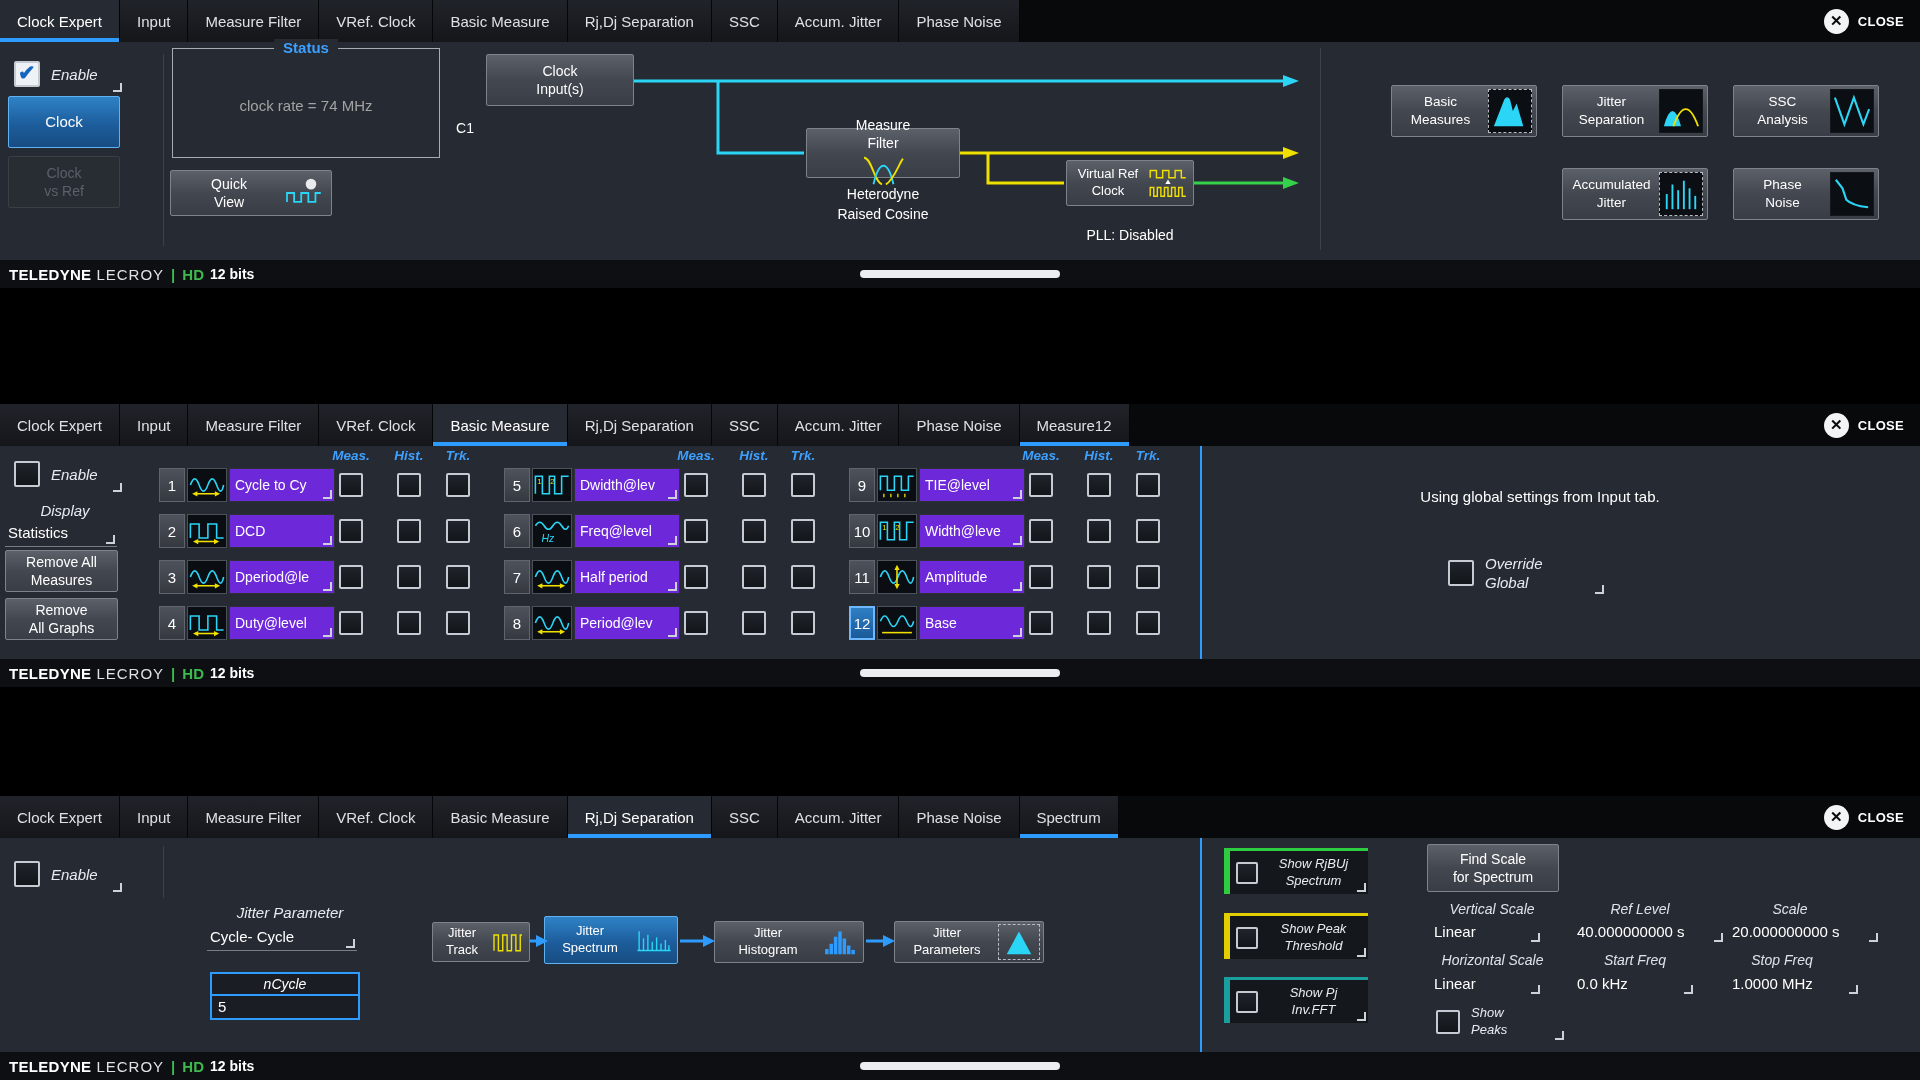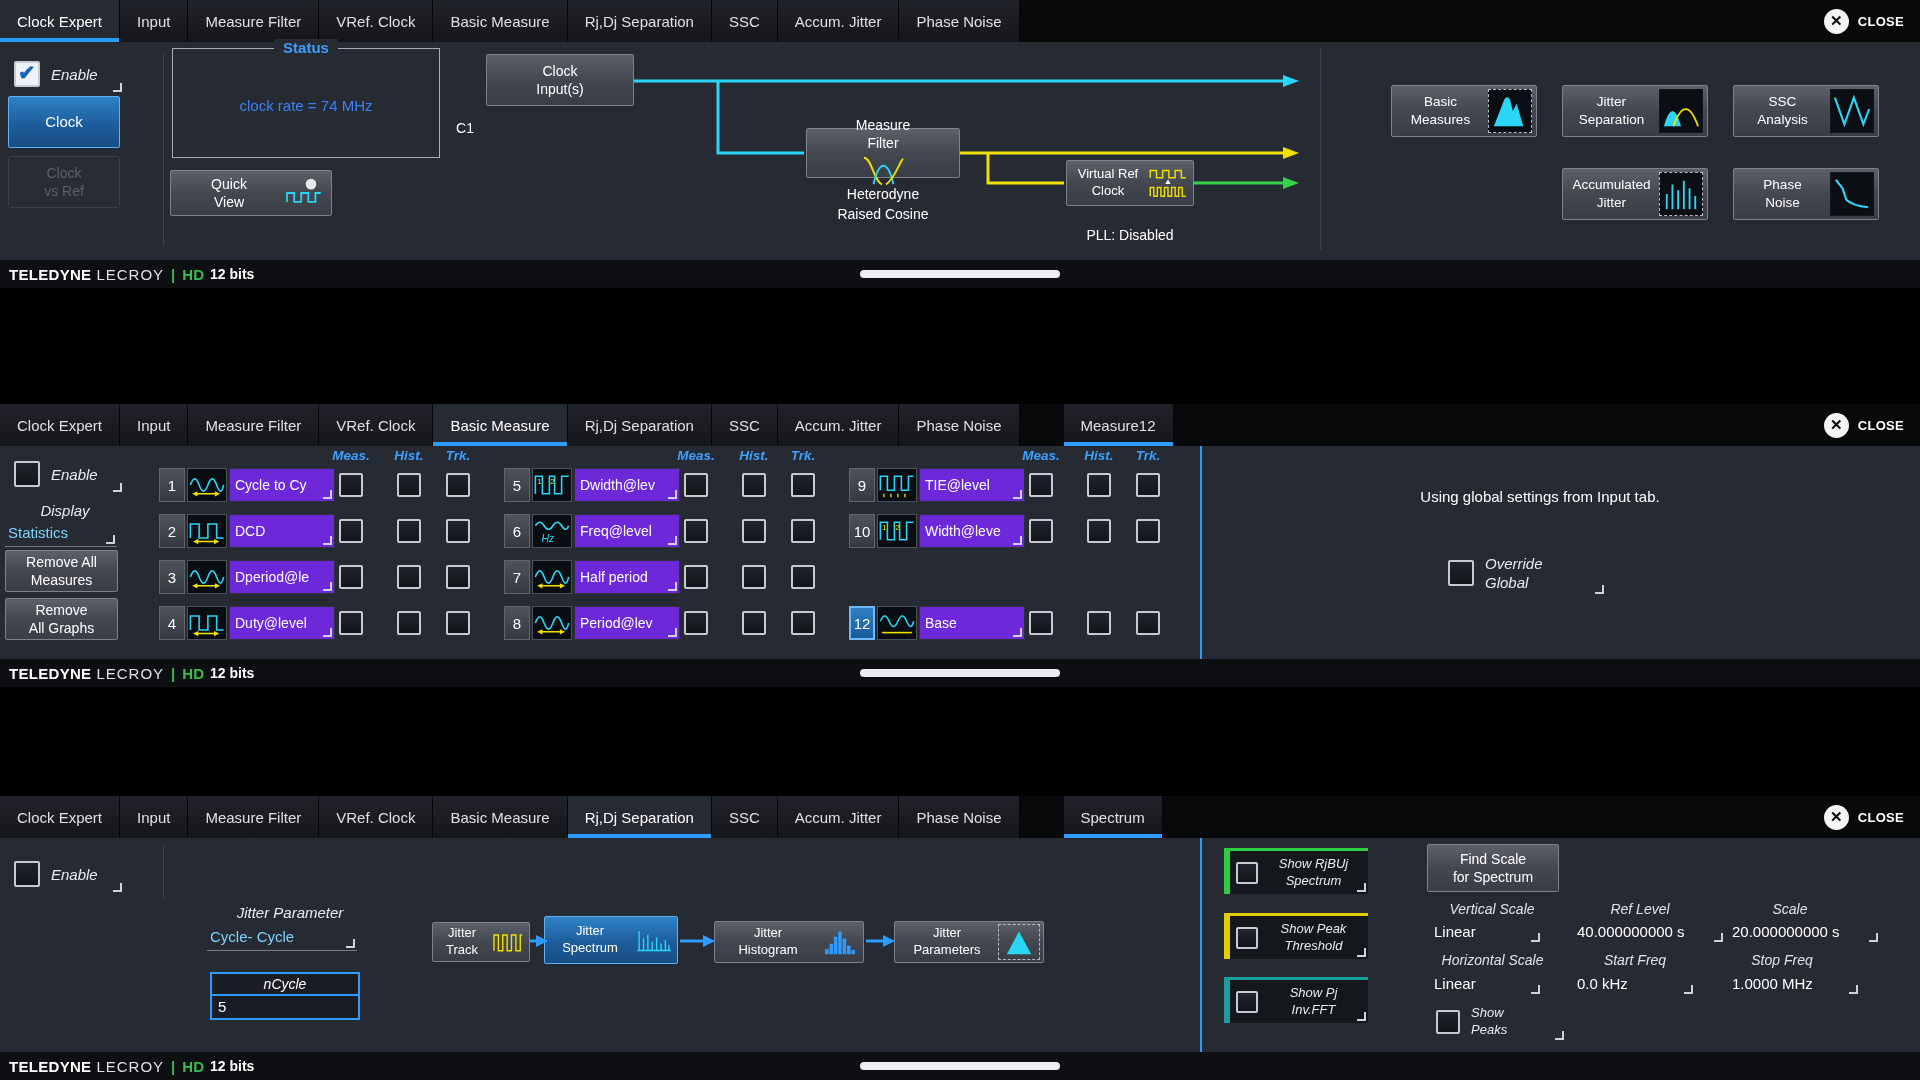--- a/index.html
+++ b/index.html
@@ -12,21 +12,21 @@
   #panel2 { top:404px; height:283px; }
   #panel3 { top:796px; height:284px; }
 
   .tabbar { position:absolute; top:0; left:0; right:0; height:42px; background:#08090b; display:flex; }
   .tabs { display:flex; height:100%; }
   .tab { display:flex; align-items:center; padding:0 17px; font-size:15px; color:#dde0e6;
          background:linear-gradient(#202329,#14161a); border-right:1px solid #050607;
          position:relative; white-space:nowrap; }
   .tab.active { background:#262a32; color:#fff; }
   .tab.active::after, .tab.extra::after { content:''; position:absolute; left:0; right:0; bottom:0; height:4px; background:#2e9bff; }
-  .tab.extra { margin-left:44px; }
+  .tab.extra { }
   .close-area { margin-left:auto; display:flex; align-items:center; gap:9px; padding:0 16px; }
   .close-icon { width:25px; height:25px; border-radius:50%; background:#f2f4f6; color:#0a0a0a;
                 font-size:15px; font-weight:bold; display:flex; align-items:center; justify-content:center; }
   .close-label { font-size:13px; font-weight:bold; color:#fff; letter-spacing:.3px; }
 
   .content { position:absolute; left:0; right:0; top:42px; bottom:28px; }
 
   .branding { position:absolute; left:0; right:0; bottom:0; height:28px; background:#0d0f12; display:flex; align-items:center; padding-left:9px; }
   .brand-teledyne { font-weight:bold; font-size:15px; color:#fff; letter-spacing:.3px; }
   .brand-lecroy { font-size:15px; color:#dfe2e6; margin-left:5px; letter-spacing:1px; }
@@ -55,23 +55,23 @@
                     border-right:2px solid #cdd1d8; border-bottom:2px solid #cdd1d8; }
 
   .enable-wrap { position:absolute; display:flex; align-items:center; gap:11px; }
 
   .vdiv { position:absolute; width:1px; background:#3d4149; }
   .bdiv { position:absolute; width:2px; background:#2e9bff; }
 
   .status-box { position:absolute; border:1px solid #a6abb4; }
   .status-title { position:absolute; top:-10px; left:50%; transform:translateX(-50%); background:#262a32;
                   padding:0 9px; color:#3da0ff; font-weight:bold; font-size:15px; }
-  .status-text { position:absolute; top:48px; left:0; right:0; text-align:center; font-size:15px; color:#3b82f6; }
-
-  .dd { position:absolute; color:#7dd3fc; font-size:15px; padding:2px 18px 5px 3px; border-bottom:1px solid #787c84; }
+  .status-text { position:absolute; top:48px; left:0; right:0; text-align:center; font-size:15px; color:#a3a3a3; }
+
+  .dd { position:absolute; color:#ffffff; font-size:15px; padding:2px 18px 5px 3px; border-bottom:1px solid #787c84; }
 
   .flow-label { position:absolute; text-align:center; color:#fff; font-size:14px; white-space:pre-line; line-height:1.45; }
   .flow-svg { position:absolute; left:0; top:0; pointer-events:none; }
 
   .grp-title { position:absolute; top:2px; width:56px; text-align:center; color:#3da0ff; font-weight:bold; font-style:italic; font-size:13.5px; }
   .mgroup { position:absolute; top:0; width:345px; height:100%; }
   .mrow { position:absolute; left:0; width:345px; height:34px; }
   .mnum { position:absolute; left:0; top:0; width:26px; height:34px; display:flex; align-items:center; justify-content:center;
           font-size:15px; color:#fff; background:linear-gradient(#4e525c,#35393f); border:1px solid #60646c; }
   .mnum.sel { background:linear-gradient(#2f7fc4,#1a5a9a); border:2px solid #6db8ff; }
@@ -463,20 +463,35 @@
                   <path d="M1 26 V6 H9 V26 H17 V6 H23 V26 H31 V6 H39" fill="none" stroke="#2bd5f5" stroke-width="1.8"></path>
                   <text x="3" y="15" fill="#efe000" font-size="9">1</text>
                   <text x="18" y="15" fill="#efe000" font-size="9">2</text>
                 </svg>
               </div>
               <div class="mname corner">Width@leve</div>
               <span class="cb cb-sm" style="left: 180px;"></span>
               <span class="cb cb-sm" style="left: 238px;"></span>
               <span class="cb cb-sm" style="left: 287px;"></span>
             </div>
+            <div class="mrow" style="top: 114px;">
+              <div class="mnum">11</div>
+              <div class="micon">
+                <svg viewBox="0 0 40 32" width="36" height="28">
+                  <path d="M1 16 Q6 2 11 16 T21 16 T31 16 T39 16" fill="none" stroke="#2bd5f5" stroke-width="1.8"></path>
+                  <line x1="20" y1="5" x2="20" y2="27" stroke="#efe000" stroke-width="1.8"></line>
+                  <path d="M20 2 l-3 6 h6 z" fill="#efe000"></path>
+                  <path d="M20 30 l-3 -6 h6 z" fill="#efe000"></path>
+                </svg>
+              </div>
+              <div class="mname corner">Amplitude</div>
+              <span class="cb cb-sm" style="left: 180px;"></span>
+              <span class="cb cb-sm" style="left: 238px;"></span>
+              <span class="cb cb-sm" style="left: 287px;"></span>
+            </div>
             <div class="mrow" style="top: 160px;">
               <div class="mnum sel">12</div>
               <div class="micon">
                 <svg viewBox="0 0 40 32" width="36" height="28">
                   <path d="M1 14 Q6 2 11 14 T21 14 T31 14 T39 14" fill="none" stroke="#2bd5f5" stroke-width="1.8"></path>
                   <line x1="3" y1="27" x2="37" y2="27" stroke="#efe000" stroke-width="1.8"></line>
                 </svg>
               </div>
               <div class="mname corner">Base</div>
               <span class="cb cb-sm" style="left: 180px;"></span>

